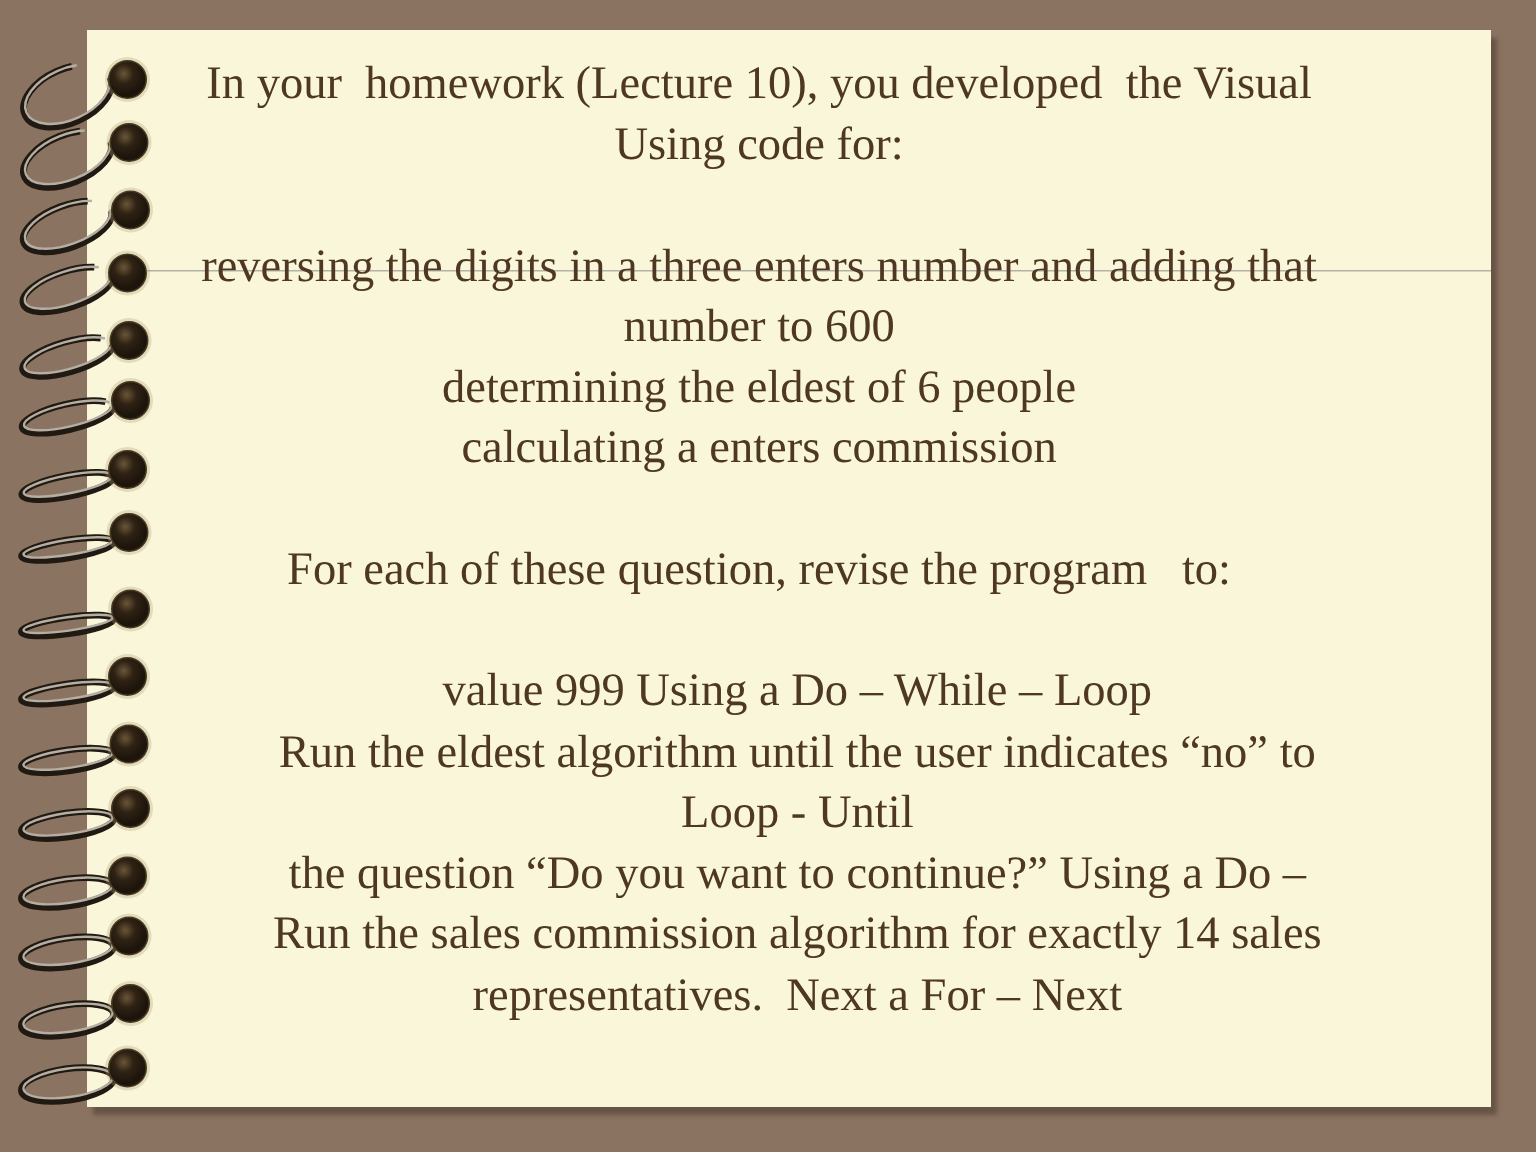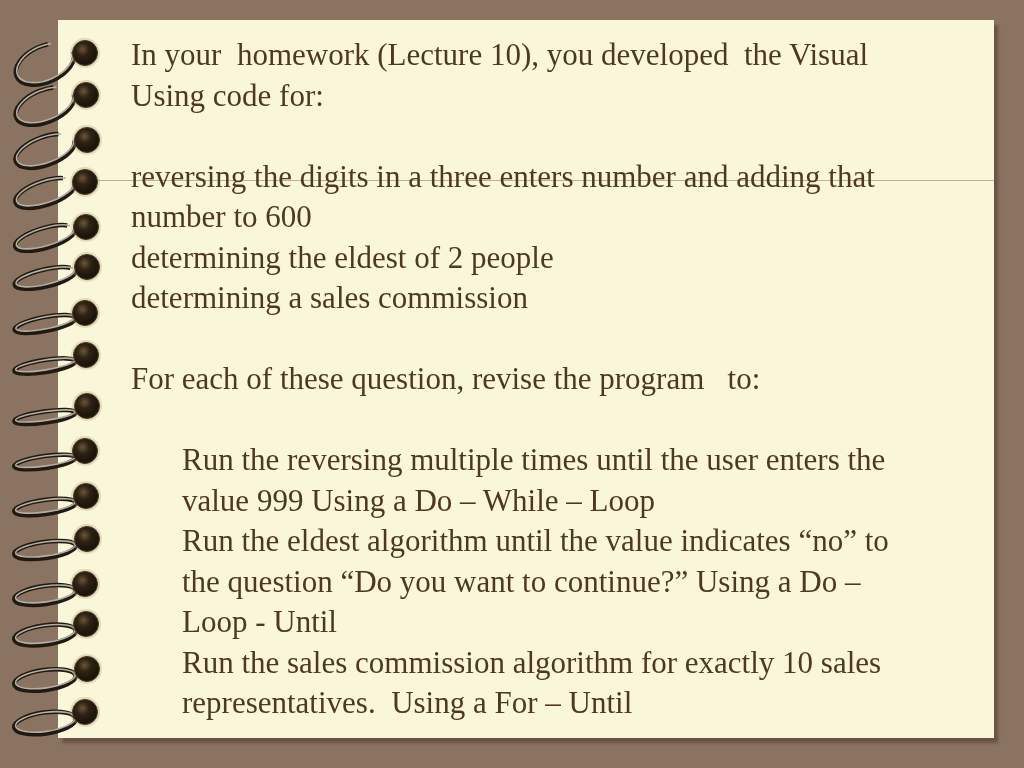--- a/index.html
+++ b/index.html
@@ -31,38 +31,37 @@
     position:absolute;left:0;top:0;z-index:3;
   }
 </style>
 </head>
 <body>
 
 <div class="paper"></div>
 
 <div class="divider-line"></div>
 
-<div class="slide-text" style="color: rgb(79, 56, 35);">
+<div class="slide-text" style="color: rgb(79, 56, 35); text-align: center;">
     <div class="text-line">In your  homework (Lecture 10), you developed  the Visual</div>
     <div class="text-line">Using code for:</div>
     <div class="text-gap"></div>
     <div class="text-line">reversing the digits in a three enters number and adding that</div>
     <div class="text-line">number to 600</div>
-    <div class="text-line">determining the eldest of 2 people</div>
-    <div class="text-line">determining a sales commission</div>
+    <div class="text-line">determining the eldest of 6 people</div>
+    <div class="text-line">calculating a enters commission</div>
     <div class="text-gap"></div>
     <div class="text-line">For each of these question, revise the program   to:</div>
     <div class="text-gap"></div>
-    <div class="text-line indent">Run the reversing multiple times until the user enters the</div>
     <div class="text-line indent">value 999 Using a Do – While – Loop</div>
-    <div class="text-line indent">Run the eldest algorithm until the value indicates “no” to</div>
+    <div class="text-line indent">Run the eldest algorithm until the user indicates “no” to</div>
+    <div class="text-line indent">Loop - Until</div>
     <div class="text-line indent">the question “Do you want to continue?” Using a Do –</div>
-    <div class="text-line indent">Loop - Until</div>
-    <div class="text-line indent">Run the sales commission algorithm for exactly 10 sales</div>
-    <div class="text-line indent">representatives.  Using a For – Until</div>
+    <div class="text-line indent">Run the sales commission algorithm for exactly 14 sales</div>
+    <div class="text-line indent">representatives.  Next a For – Next</div>
   </div>
 
 <svg class="binding-svg" width="130" height="768" viewBox="0 0 130 768">
   <defs>
     <radialGradient id="dotg" cx="0.4" cy="0.35" r="0.75">
       <stop offset="0%" stop-color="#6b5539"></stop>
       <stop offset="35%" stop-color="#2e2213"></stop>
       <stop offset="75%" stop-color="#1c140b"></stop>
       <stop offset="100%" stop-color="#261c10"></stop>
     </radialGradient>

